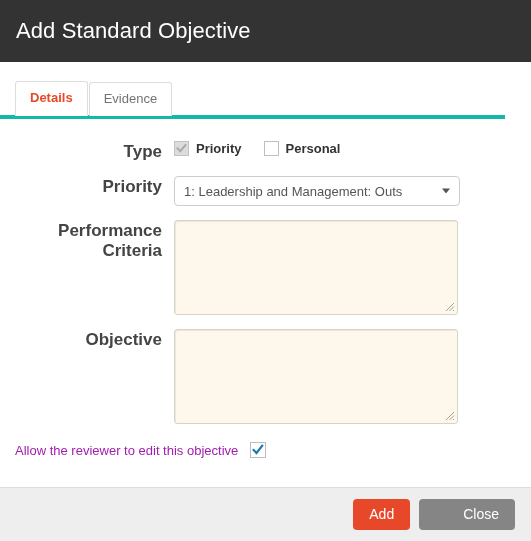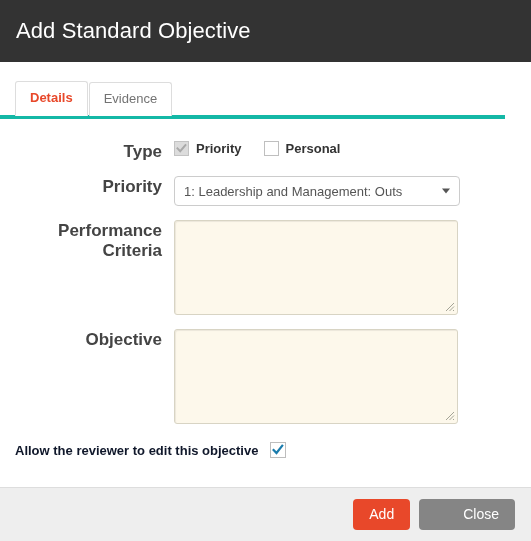--- a/index.html
+++ b/index.html
@@ -188,23 +188,23 @@
   }
 
   
   .allow-row {
     display: flex;
     align-items: center;
     padding: 4px 15px 0 15px;
     margin-top: 4px;
   }
   .allow-label {
-    font-weight: bold;
-    font-size: 13px;
-    color: #0f172a;
+    font-weight: normal;
+    font-size: 13px;
+    color: #a21caf;
     margin-right: 12px;
   }
   .chk.checked-blue {
     background: #ffffff;
     border: 1px solid #bdbdbd;
     width: 16px;
     height: 16px;
   }
 
   

